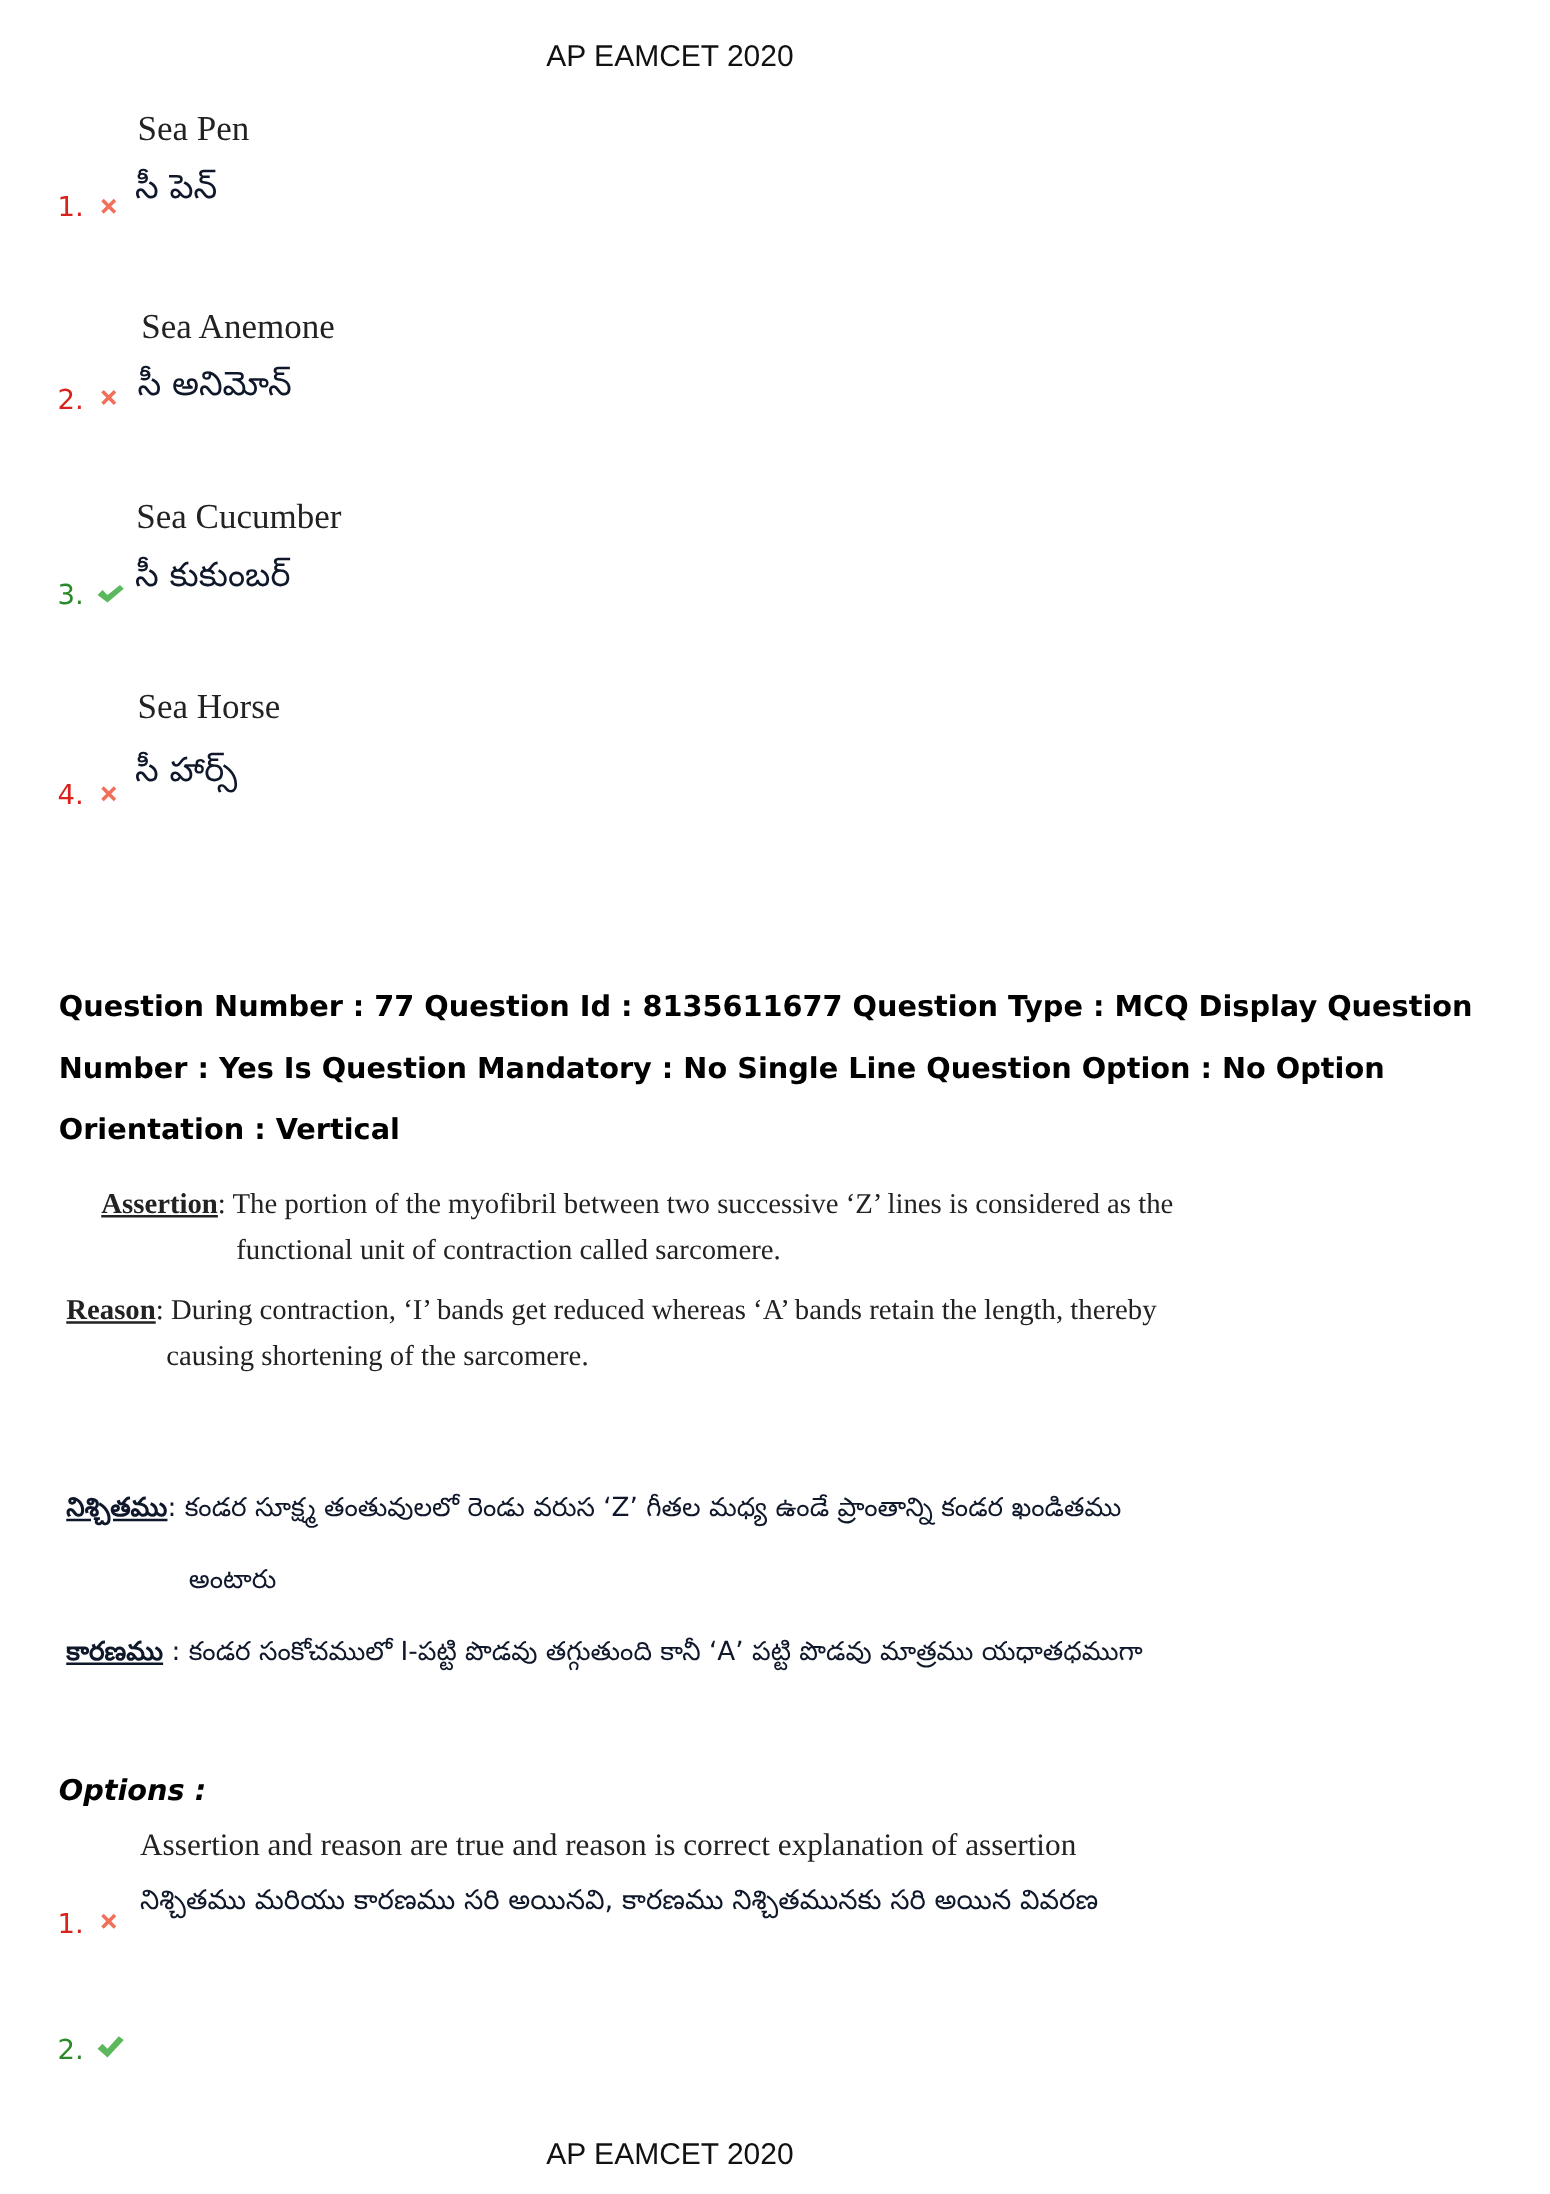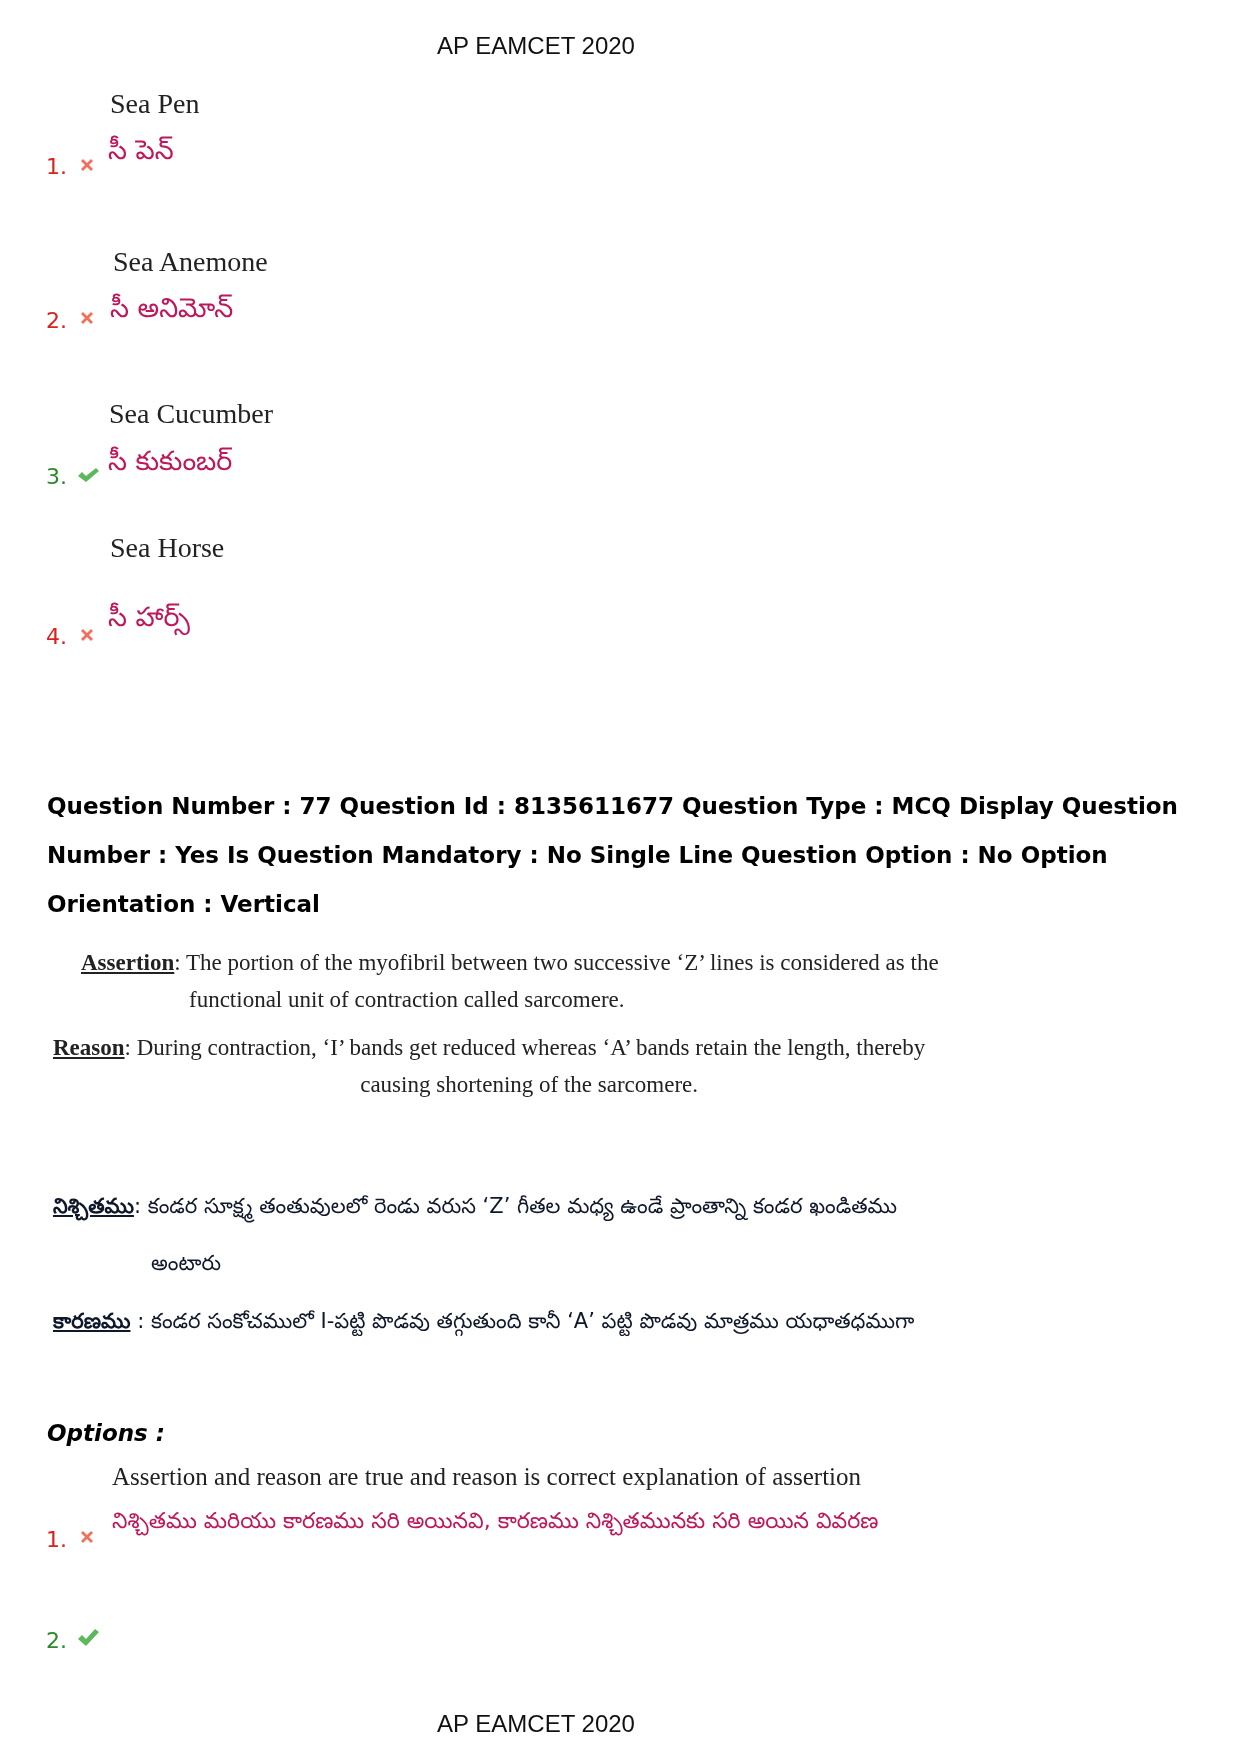--- a/index.html
+++ b/index.html
@@ -8,29 +8,29 @@
     position: absolute; left: 0; width: 1072px; text-align: center;
     font-family: "Liberation Sans", sans-serif; font-size: 24px; color: #111;
   }
   .header-text { top: 32px; }
   .footer-text { top: 1710px; }
   .opt-num { position: absolute; font-family: "DejaVu Sans", sans-serif; font-size: 22px; }
   .opt-num.wrong { color: #d9221c; }
   .opt-num.right { color: #2a8a2a; }
   .opt-icon { position: absolute; width: 18px; height: 18px; }
   .en { position: absolute; font-family: "Liberation Serif", serif; font-size: 28px; color: #222; white-space: nowrap; }
-  .te { position: absolute; font-family: "DejaVu Sans", sans-serif; font-size: 27px; color: #be185d; white-space: nowrap; }
+  .te { position: absolute; font-family: "DejaVu Sans", sans-serif; font-size: 27px; color: #0f172a; white-space: nowrap; }
   .meta {
     position: absolute; left: 47px; width: 1150px;
     font-family: "DejaVu Sans", sans-serif; font-weight: bold; font-size: 23px; line-height: 49px; color: #000;
   }
   .ar-block { position: absolute; left: 53px; font-family: "Liberation Serif", serif; font-size: 23px; color: #222; line-height: 37px; }
   .ar-label { font-weight: bold; text-decoration: underline; }
   .ar-cont { padding-left: 108px; }
-  .ar-cont2 { padding-left: 80px; text-align: center; }
+  .ar-cont2 { padding-left: 80px; }
   .te-block { position: absolute; left: 53px; font-family: "DejaVu Sans", sans-serif; font-size: 21px; color: #0f172a; line-height: 57px; white-space: nowrap; }
   .te-label { font-weight: bold; text-decoration: underline; }
   .te-cont { padding-left: 98px; }
   .options-label { position: absolute; left: 47px; top: 1420px; font-family: "DejaVu Sans", sans-serif; font-weight: bold; font-size: 23px; font-style: italic; }
 </style>
 </head>
 <body>
 
 <div class="header-text">AP EAMCET 2020</div>
 
@@ -55,21 +55,21 @@
 <div>
   <span class="en" style="left:109px;top:398px;">Sea Cucumber</span>
   <span class="te" style="left:108px;top:445px;">సీ కుకుంబర్</span>
   <span class="opt-num right" style="left:46px;top:464px;">3.</span>
   <svg class="opt-icon" style="left:76px;top:466px;width:24px;" viewBox="0 0 24 18">
       <path d="M2 10 L6 6 L10 10 L20 2 L23 5 L10 16 Z" fill="#5cb85c"></path>
     </svg>
 </div>
 
 <div>
-  <span class="en" style="left:110px;top:532px;text-align:right;">Sea Horse</span>
+  <span class="en" style="left:110px;top:550px;text-align:right;">Sea Horse</span>
   <span class="te" style="left:108px;top:601px;">సీ హార్స్</span>
   <span class="opt-num wrong" style="left:46px;top:624px;">4.</span>
   <svg class="opt-icon" style="left:78px;top:626px;" viewBox="0 0 18 18">
       <path d="M3 5 L5 3 L9 7 L13 3 L15 5 L11 9 L15 13 L13 15 L9 11 L5 15 L3 13 L7 9 Z" fill="#f0705a"></path>
     </svg>
 </div>
 
 <div class="meta" style="top:782px;">
   <div>Question Number : 77 Question Id : 8135611677 Question Type : MCQ Display Question</div>
   <div>Number : Yes Is Question Mandatory : No Single Line Question Option : No Option</div>

